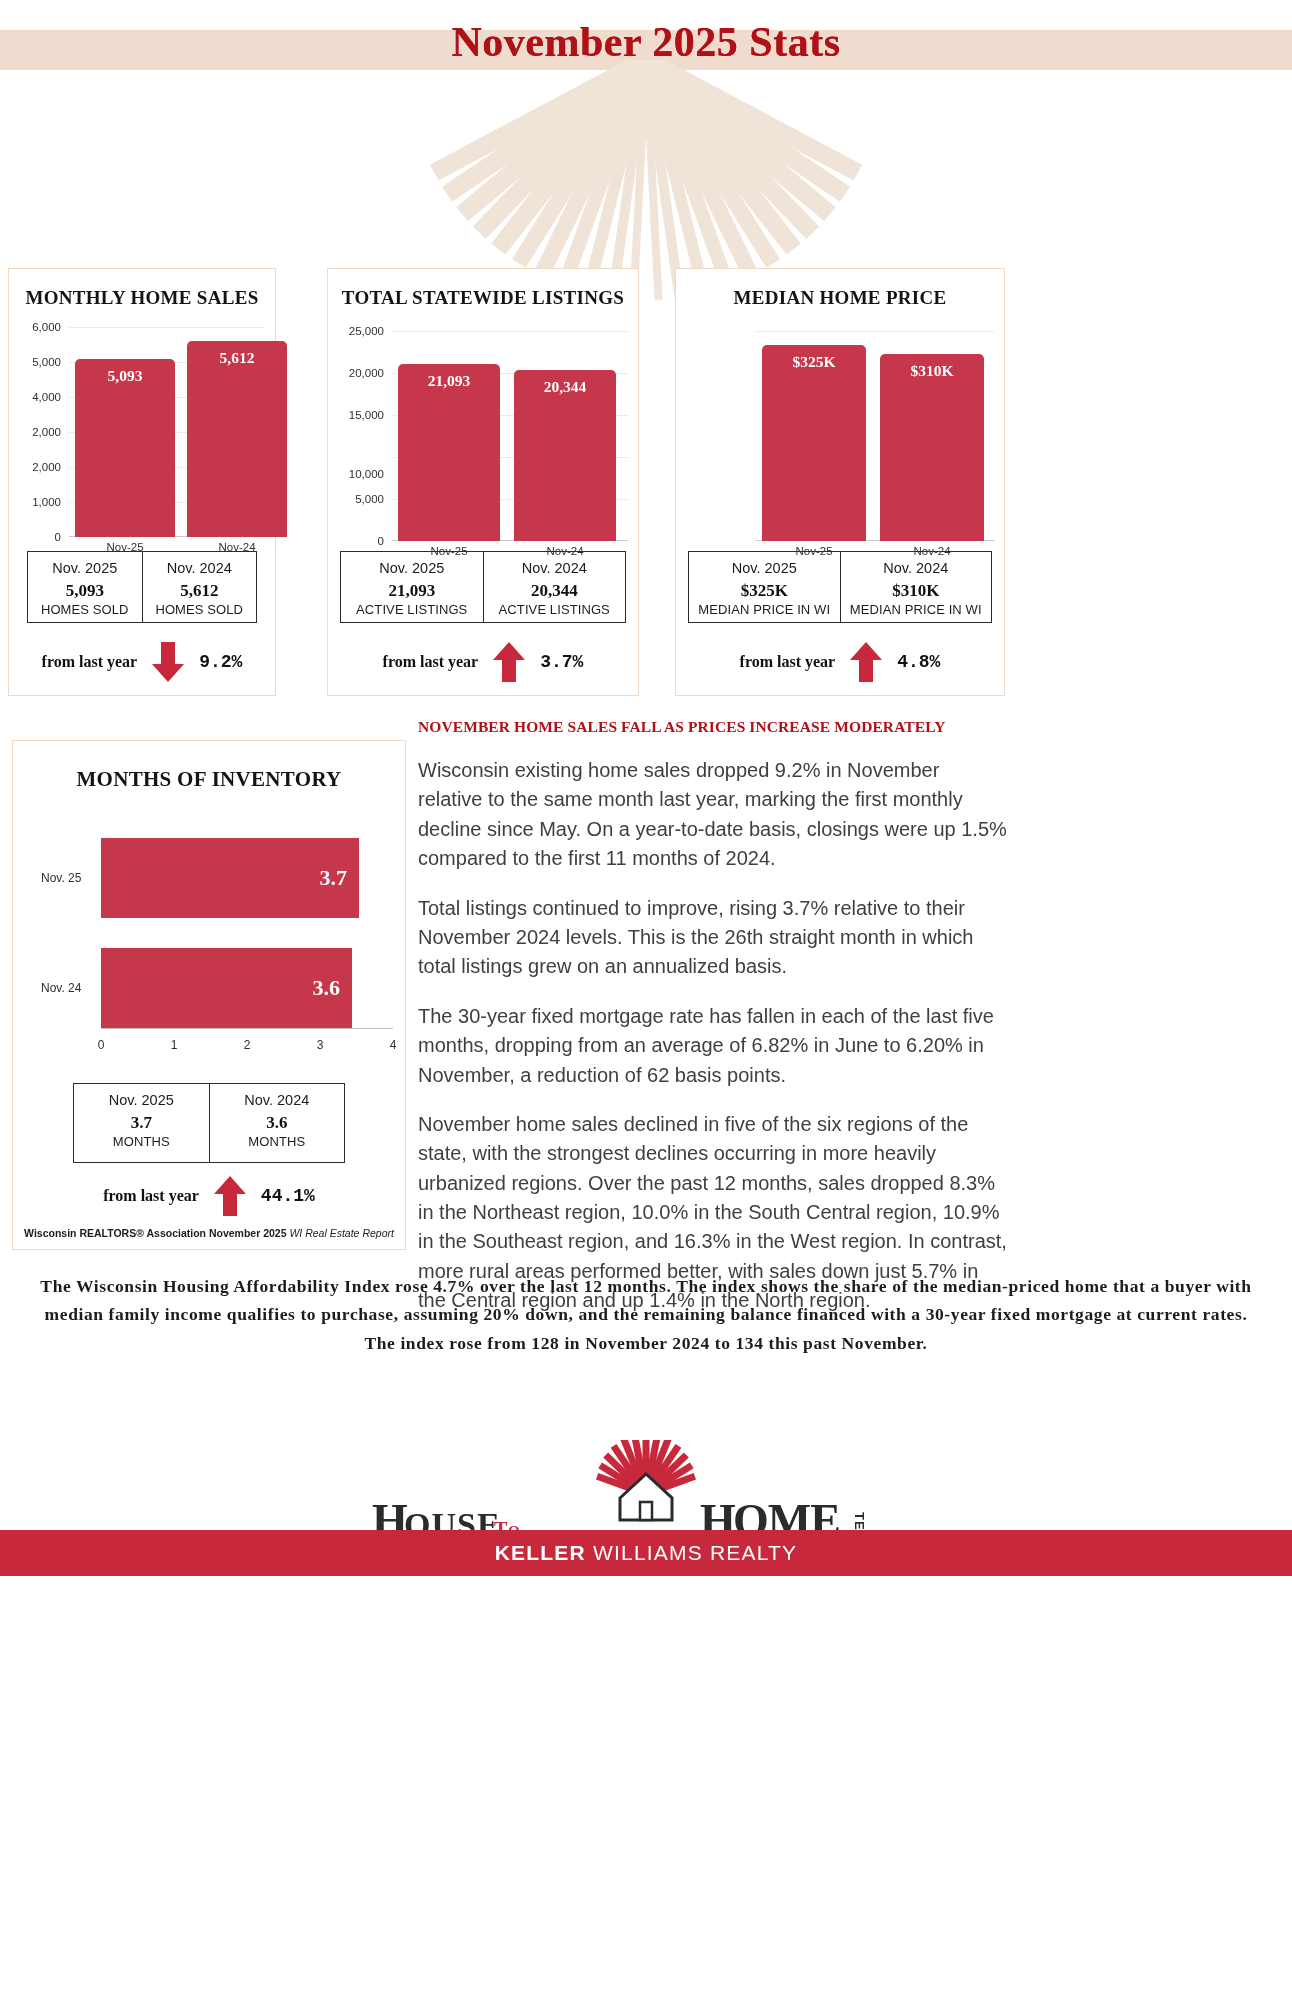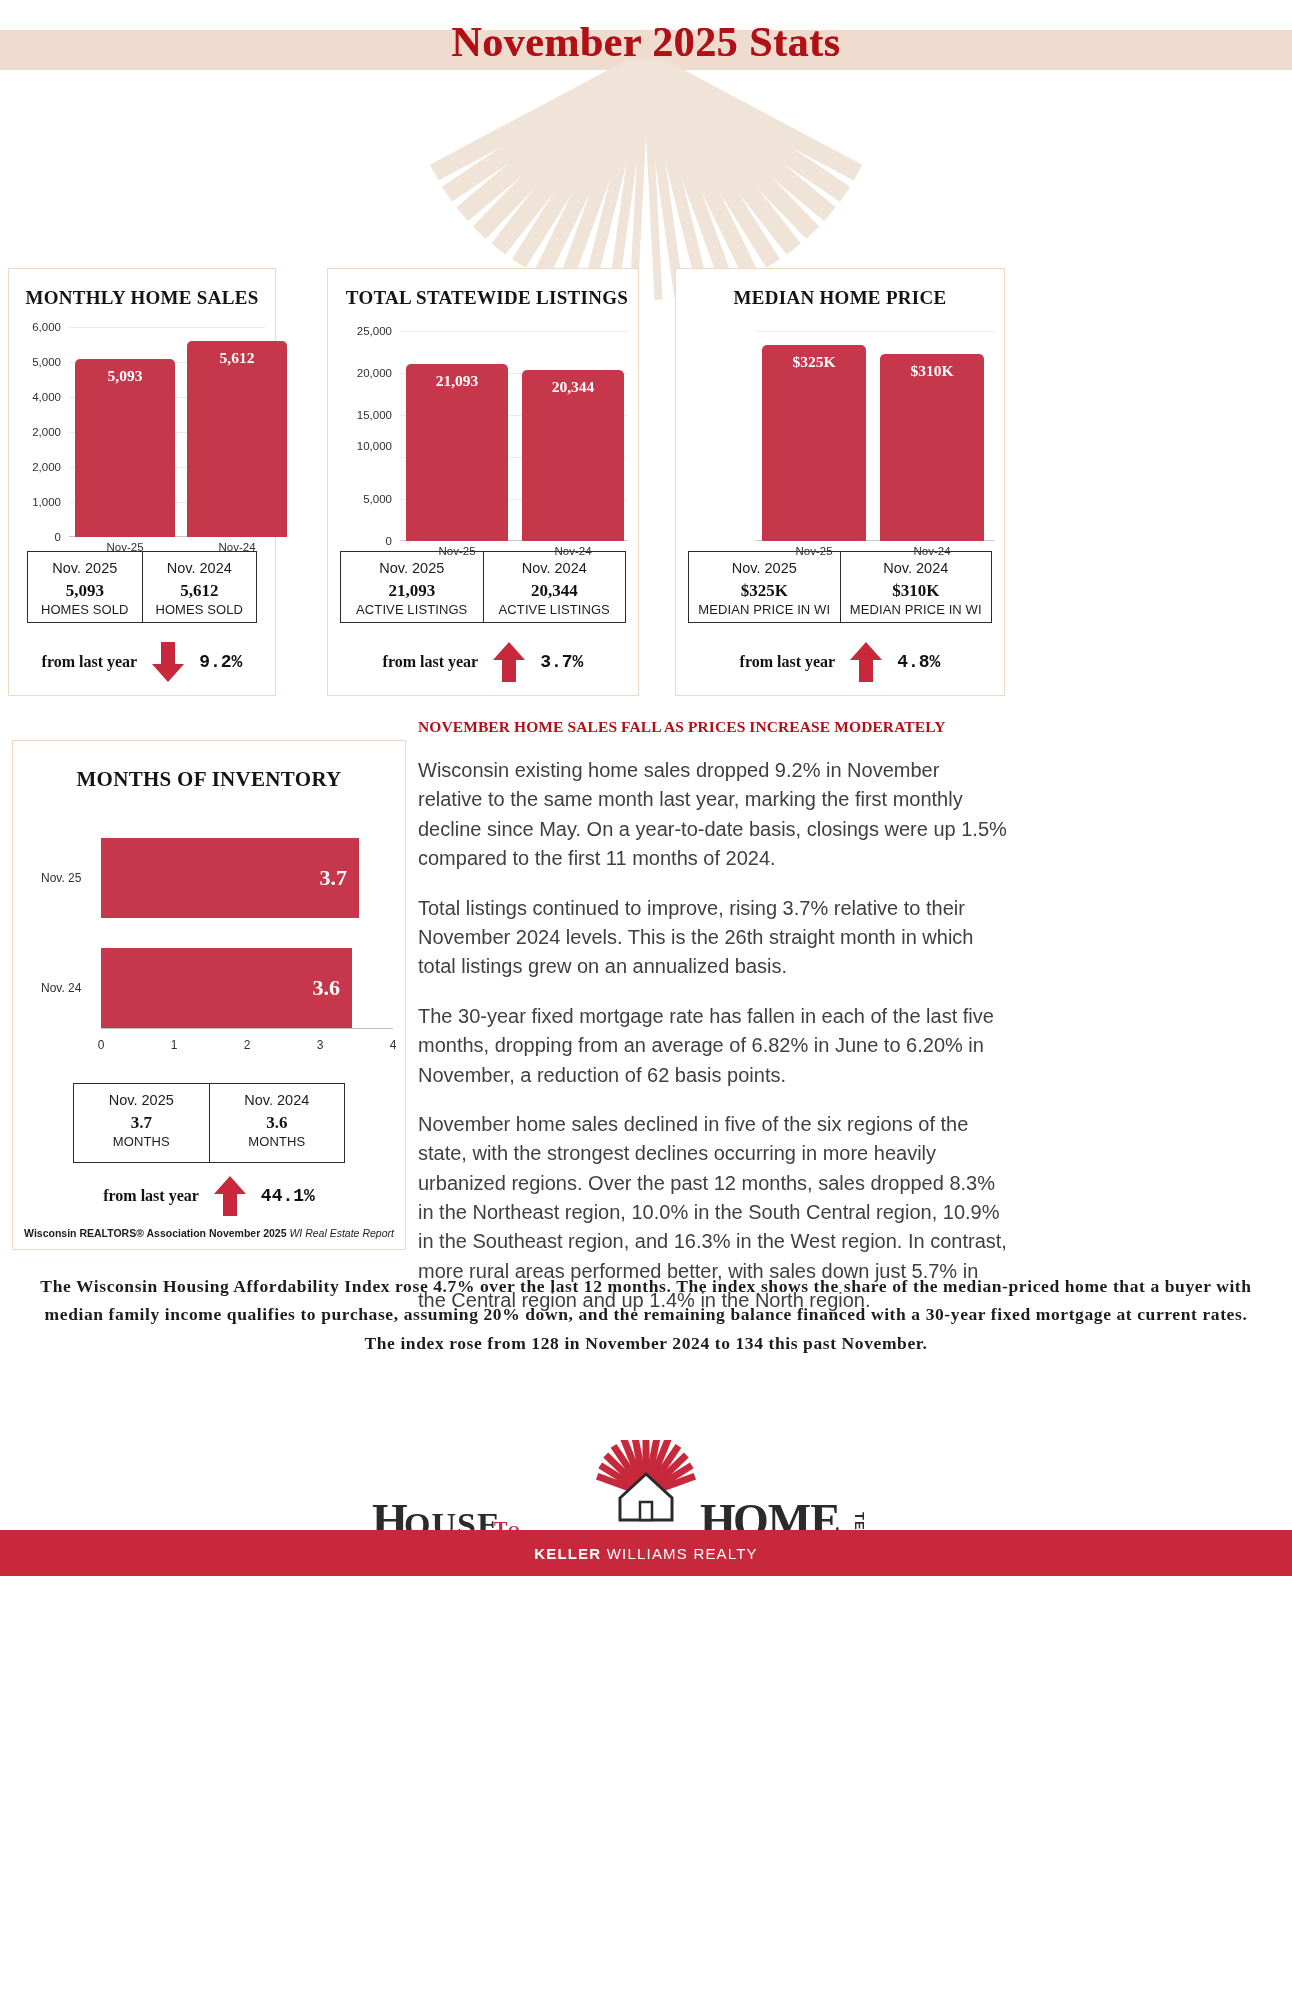--- a/index.html
+++ b/index.html
@@ -24,21 +24,21 @@
     letter-spacing:0.5px; z-index:5;
     text-shadow:0 0 0 #b01116;
   }
 
   
   .card {
     position:absolute; background:#ffffff;
     border:1.5px solid #f1d9c4;
   }
   #card-sales { left:8px;  top:268px; width:268px; height:428px; }
-  #card-listings { left:327px; top:268px; width:312px; height:428px;padding-left:8px; }
+  #card-listings { left:327px; top:268px; width:312px; height:428px; }
   #card-price { left:675px; top:268px; width:330px; height:428px; }
   #card-inventory { left:12px; top:740px; width:394px; height:510px; }
 
   .card-title {
     text-align:center; font-family:"Liberation Serif", serif;
     font-weight:bold; font-size:19px; color:#141414;
     letter-spacing:0.3px; margin-top:18px;
   }
   #card-inventory .card-title { font-size:21px; margin-top:26px; }
 
@@ -142,21 +142,21 @@
     letter-spacing:0.6px;
   }
 
   
   #logo-area { position:absolute; left:0; top:1440px; width:1292px; height:120px; }
   #footer-bar {
     position:absolute; left:0; top:1530px; width:1292px; height:46px;
     background:#c7283c; display:flex; align-items:center; justify-content:center;
   }
   #footer-text {
-    color:#ffffff; font-size:15px; letter-spacing:1.2px;
+    color:#ffffff; font-size:21px; letter-spacing:1.2px;
   }
   #footer-text b { font-weight:bold; }
 </style>
 </head>
 <body>
 
 <div id="header">
   <div id="header-band"></div>
   <svg id="sunburst" viewBox="0 0 1292 240" preserveAspectRatio="none">
     <g fill="#f0e4d8">
@@ -288,21 +288,21 @@
 </div>
 
 <div class="card" id="card-listings">
   <div class="card-title">TOTAL STATEWIDE LISTINGS</div>
 
   <div class="vchart" style="height:230px;">
     <div class="vc-ylabels" style="width:56px;">
       <div class="vc-ylabel" style="top:12px;">25,000</div>
       <div class="vc-ylabel" style="top:54px;">20,000</div>
       <div class="vc-ylabel" style="top:96px;">15,000</div>
-      <div class="vc-ylabel" style="top:127px;">10,000</div>
+      <div class="vc-ylabel" style="top:155px;">10,000</div>
       <div class="vc-ylabel" style="top:180px;">5,000</div>
       <div class="vc-ylabel" style="top:222px;">0</div>
     </div>
     <div class="vc-plot" style="left:64px; right:10px; top:0; height:222px;">
       <div class="vc-gridline" style="top:12px;"></div>
       <div class="vc-gridline" style="top:54px;"></div>
       <div class="vc-gridline" style="top:96px;"></div>
       <div class="vc-gridline" style="top:138px;"></div>
       <div class="vc-gridline" style="top:180px;"></div>
       <div class="vc-axis" style="bottom:0; left:0; right:0;"></div>

